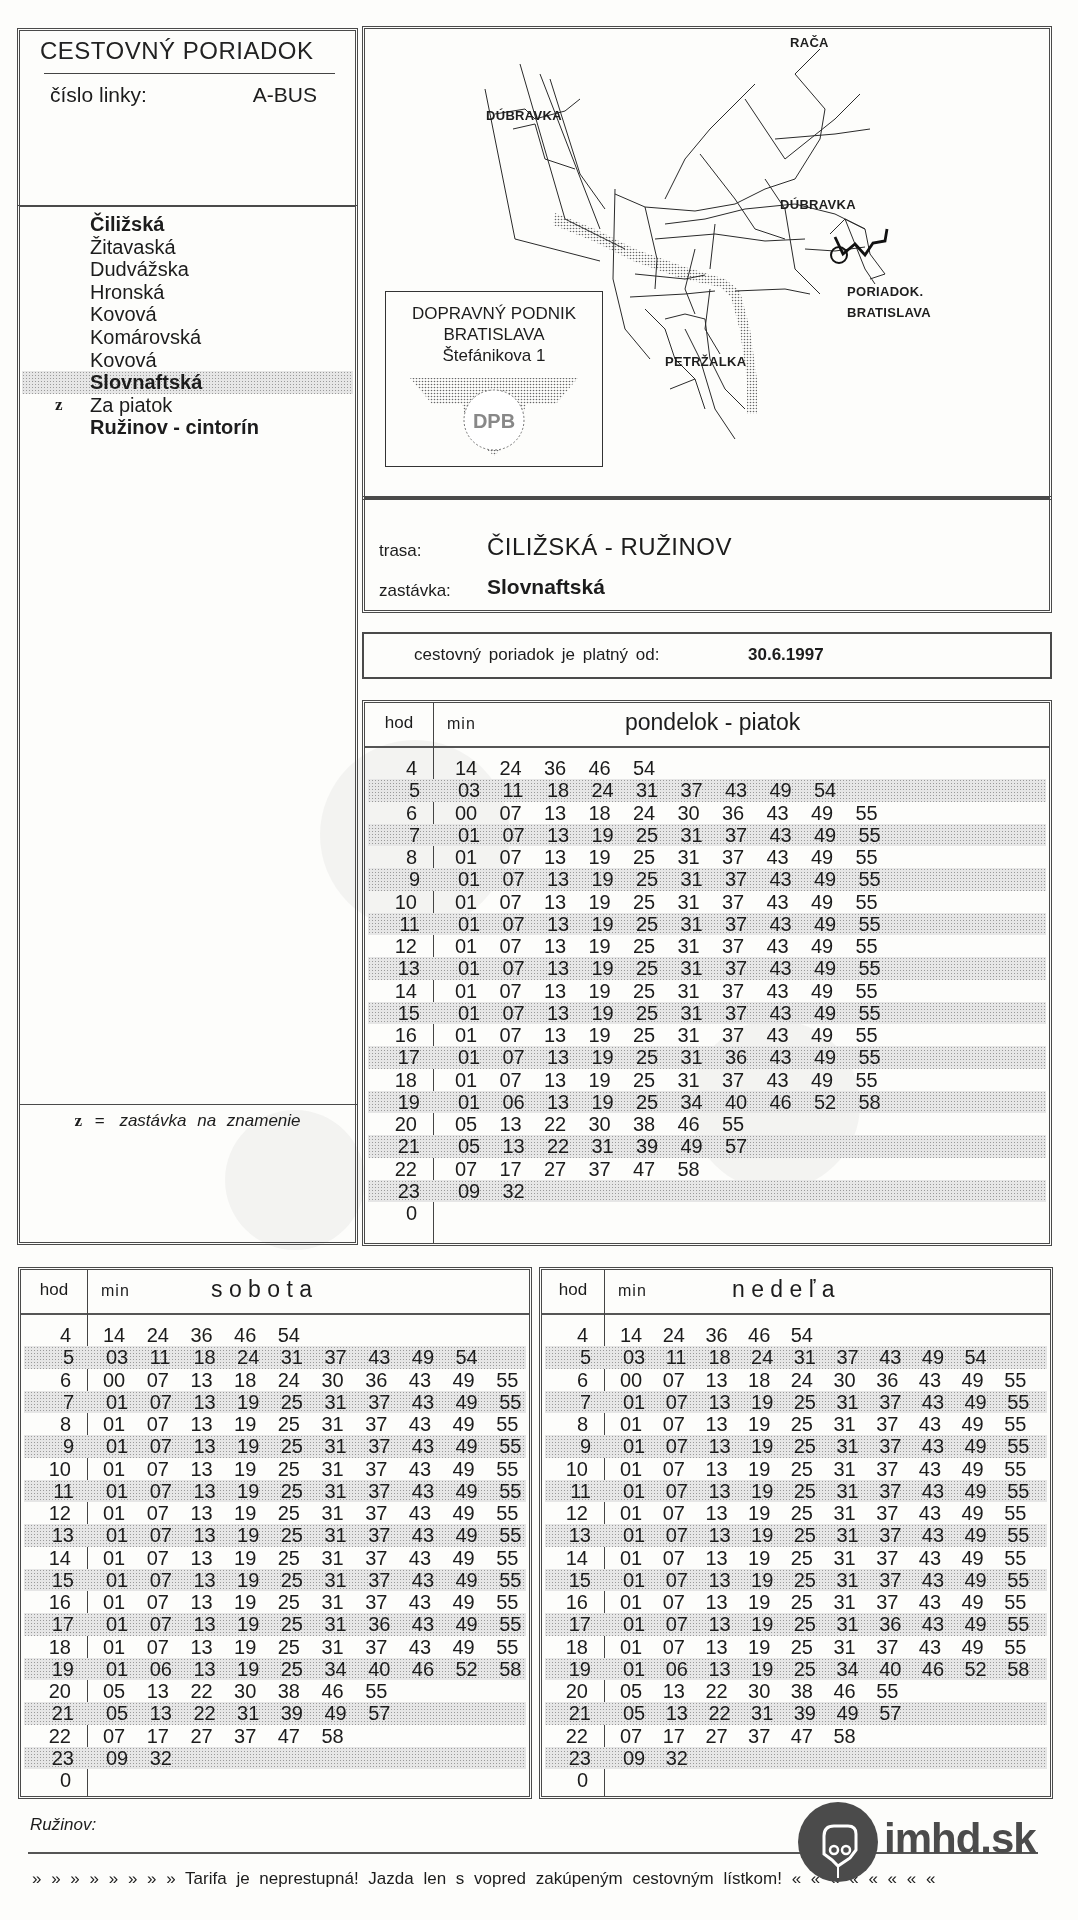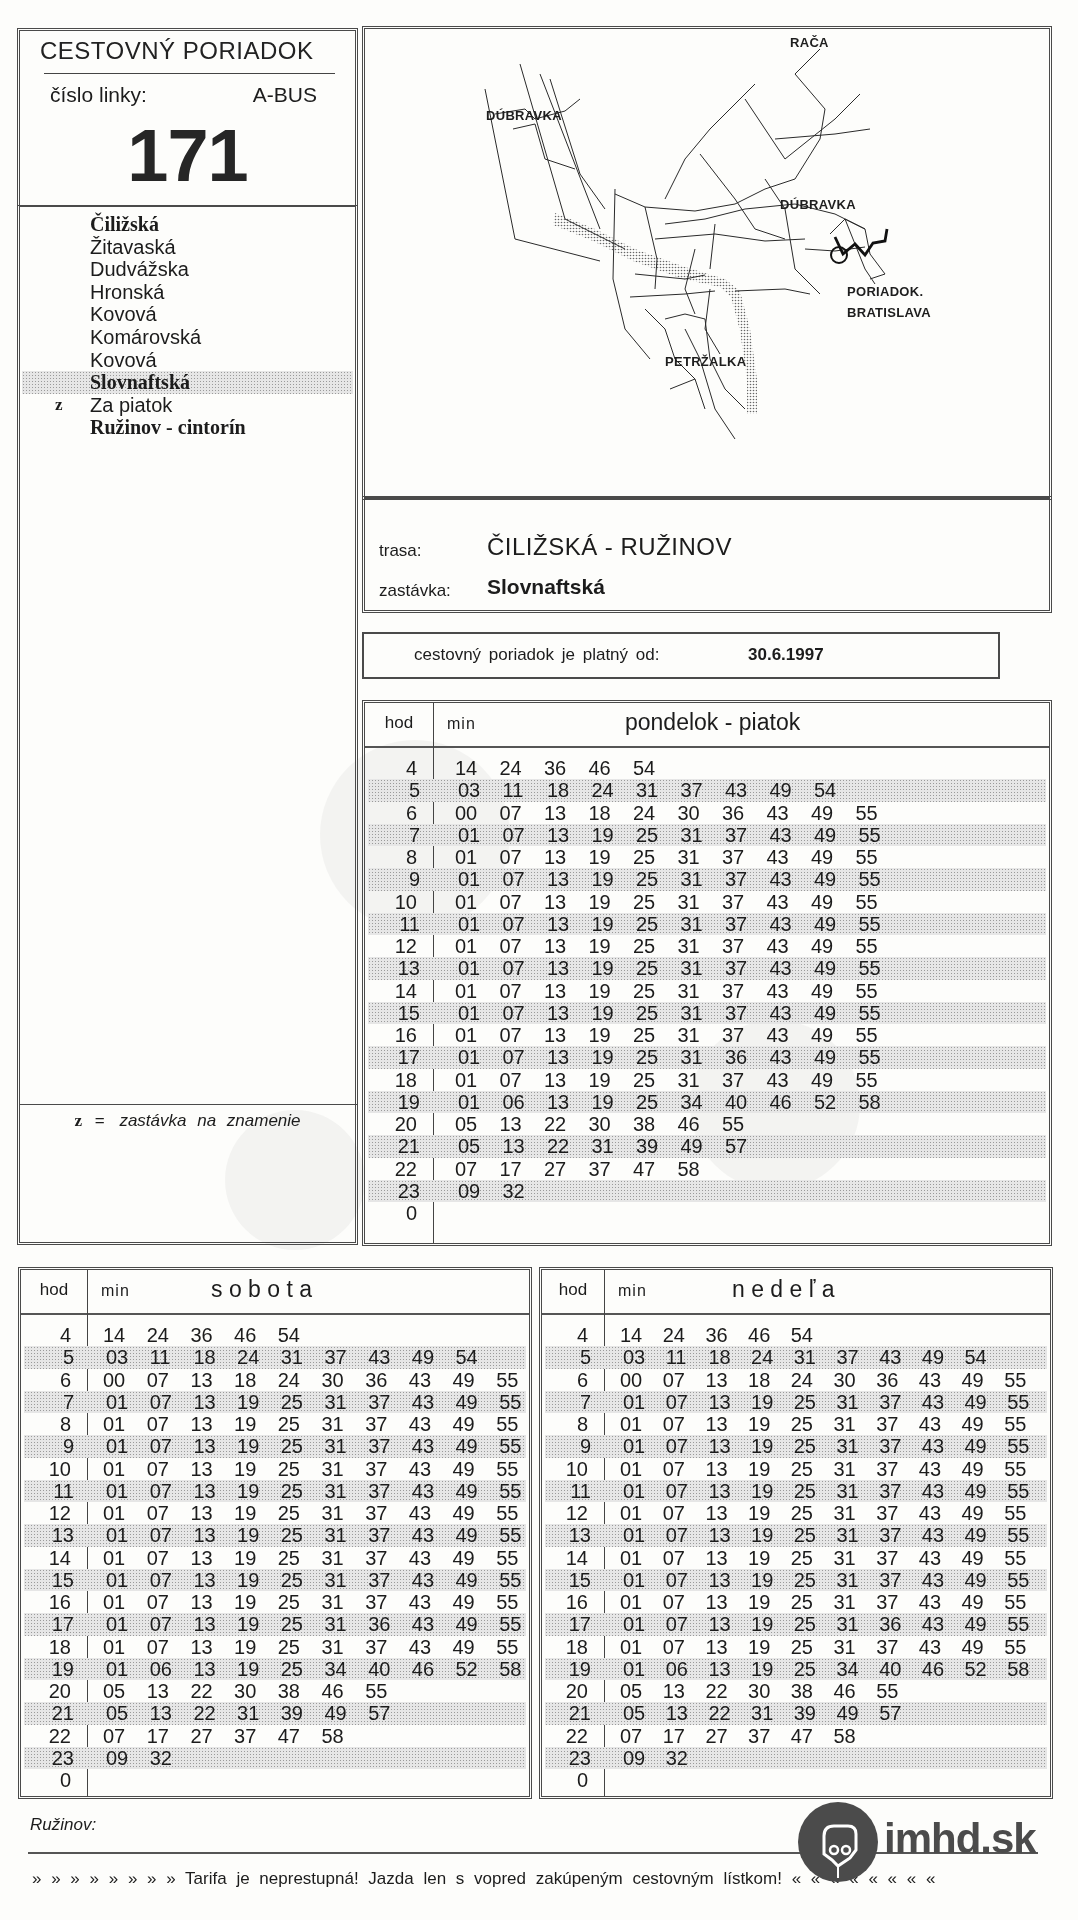--- a/index.html
+++ b/index.html
@@ -16,31 +16,31 @@
   #left-top { left: 17px; top: 28px; width: 341px; height: 179px; border-bottom: none; }
   #left-list { left: 17px; top: 205px; width: 341px; height: 900px; border-top: 2px solid #4a4a4a; border-bottom: 1px solid #4a4a4a; }
   #left-legend { left: 17px; top: 1103px; width: 341px; height: 142px; border-top: none; }
   .title { position: absolute; left: 20px; top: 6px; font-size: 24px; letter-spacing: 0.5px; color: #222; }
   .title-rule { position: absolute; left: 24px; right: 20px; top: 42px; border-top: 1.5px solid #444; }
   .linky-label { position: absolute; left: 30px; top: 52px; font-size: 21px; }
   .linky-type { position: absolute; right: 38px; top: 52px; font-size: 21px; }
   .line-number { position: absolute; left: 0; right: 0; top: 82px; text-align: center; font-size: 74px; font-weight: bold; letter-spacing: -1px; color: #262626; }
   .stops { position: absolute; left: 0; right: 0; top: 6px; }
   .stop { position: relative; height: 22.6px; line-height: 22.6px; font-size: 20px; padding-left: 70px; }
-  .stop.bold { font-weight: bold; font-family: Liberation Serif, serif; }
+  .stop.bold { font-weight: bold; }
   .stop.current { margin-left: 2px; margin-right: 2px; padding-left: 68px; }
   .stop .zmark { position: absolute; left: 35px; top: 0; font-family: "Liberation Serif", serif; font-weight: bold; font-size: 17px; }
   .legend { position: absolute; left: 0; right: 0; top: 8px; text-align: center; font-size: 17px; }
   .legend .z { font-family: "Liberation Serif", serif; font-weight: bold; margin-right: 8px; }
   .legend .eq { margin-right: 10px; }
   .legend .txt { font-style: italic; word-spacing: 6px; }
   
   #map-box { left: 362px; top: 26px; width: 690px; height: 474px; }
   #trasa-box { left: 362px; top: 496px; width: 690px; height: 117px; }
-  #valid-box { left: 362px; top: 632px; width: 638px; height: 47px; border: 2px solid #4a4a4a; }
+  #valid-box { left: 362px; top: 632px; width: 690px; height: 47px; border: 2px solid #4a4a4a; }
   .trasa-label { position: absolute; left: 14px; top: 42px; font-size: 17px; }
   .trasa-value { position: absolute; left: 122px; top: 34px; font-size: 24px; letter-spacing: 0.5px; }
   .zast-label { position: absolute; left: 14px; top: 82px; font-size: 17px; }
   .zast-value { position: absolute; left: 122px; top: 76px; font-size: 21px; font-weight: bold; }
   .valid-text { position: absolute; left: 50px; top: 11px; font-size: 17px; word-spacing: 3px; }
   .valid-date { position: absolute; left: 384px; top: 11px; font-size: 17px; font-weight: bold; }
   
   #map-svg { position: absolute; left: 0; top: 0; width: 684px; height: 468px; }
   .map-label { position: absolute; font-size: 13px; font-weight: bold; color: #1e1e1e; letter-spacing: 0.3px; }
   #dpb-box { position: absolute; left: 20px; top: 262px; width: 218px; height: 176px; border: 1.5px solid #333; }
@@ -71,21 +71,20 @@
 
 <div class="watermark" style="left:320px;top:740px;width:190px;height:190px;"></div>
 <div class="watermark" style="left:690px;top:1020px;width:170px;height:170px;"></div>
 <div class="watermark" style="left:225px;top:1110px;width:140px;height:140px;"></div>
 
 <div class="box" id="left-top">
   <div class="title">CESTOVNÝ PORIADOK</div>
   <div class="title-rule"></div>
   <div class="linky-label">číslo linky:</div>
   <div class="linky-type">A-BUS</div>
-  <div class="line-number">171</div>
 </div>
 
 <div class="box" id="left-list">
   <div class="stops" id="stops">
       <div class="stop bold"><span>Čiližská</span></div>
       <div class="stop"><span>Žitavaská</span></div>
       <div class="stop"><span>Dudvážska</span></div>
       <div class="stop"><span>Hronská</span></div>
       <div class="stop"><span>Kovová</span></div>
       <div class="stop"><span>Komárovská</span></div>
@@ -148,20 +147,30 @@
 
     <path d="M 470 208 L 478 225 L 490 215 L 500 226 L 508 214 L 520 212 L 522 200" fill="none" stroke="#111" stroke-width="2.8"></path>
     <circle cx="474" cy="226" r="8" fill="none" stroke="#111" stroke-width="2"></circle>
   </svg>
   <div class="map-label" style="left:425px;top:6px;">RAČA</div>
   <div class="map-label" style="left:121px;top:79px;">DÚBRAVKA</div>
   <div class="map-label" style="left:415px;top:168px;">DÚBRAVKA</div>
   <div class="map-label" style="left:482px;top:255px;">PORIADOK.</div>
   <div class="map-label" style="left:482px;top:276px;">BRATISLAVA</div>
   <div class="map-label" style="left:300px;top:325px;">PETRŽALKA</div>
+  <div id="dpb-box">
+    <div class="dpb-line" style="top:12px;">DOPRAVNÝ PODNIK</div>
+    <div class="dpb-line" style="top:33px;">BRATISLAVA</div>
+    <div class="dpb-line" style="top:54px;">Štefánikova 1</div>
+    <svg style="position:absolute;left:20px;top:82px;" width="176" height="88" viewBox="0 0 176 88">
+      <path d="M 4 4 L 172 4 L 150 30 L 120 30 L 112 60 L 88 82 L 64 60 L 56 30 L 26 30 Z" fill="url(#dots)" stroke="none"></path>
+      <circle cx="88" cy="46" r="30" fill="#fff" stroke="#777" stroke-dasharray="2 2"></circle>
+      <text x="88" y="54" text-anchor="middle" font-family="Liberation Sans, sans-serif" font-size="20" font-weight="bold" fill="#888">DPB</text>
+    </svg>
+  </div>
 </div>
 
 <div class="box" id="trasa-box">
   <div class="trasa-label">trasa:</div>
   <div class="trasa-value">ČILIŽSKÁ - RUŽINOV</div>
   <div class="zast-label">zastávka:</div>
   <div class="zast-value">Slovnaftská</div>
 </div>
 
 <div class="abs" id="valid-box">

